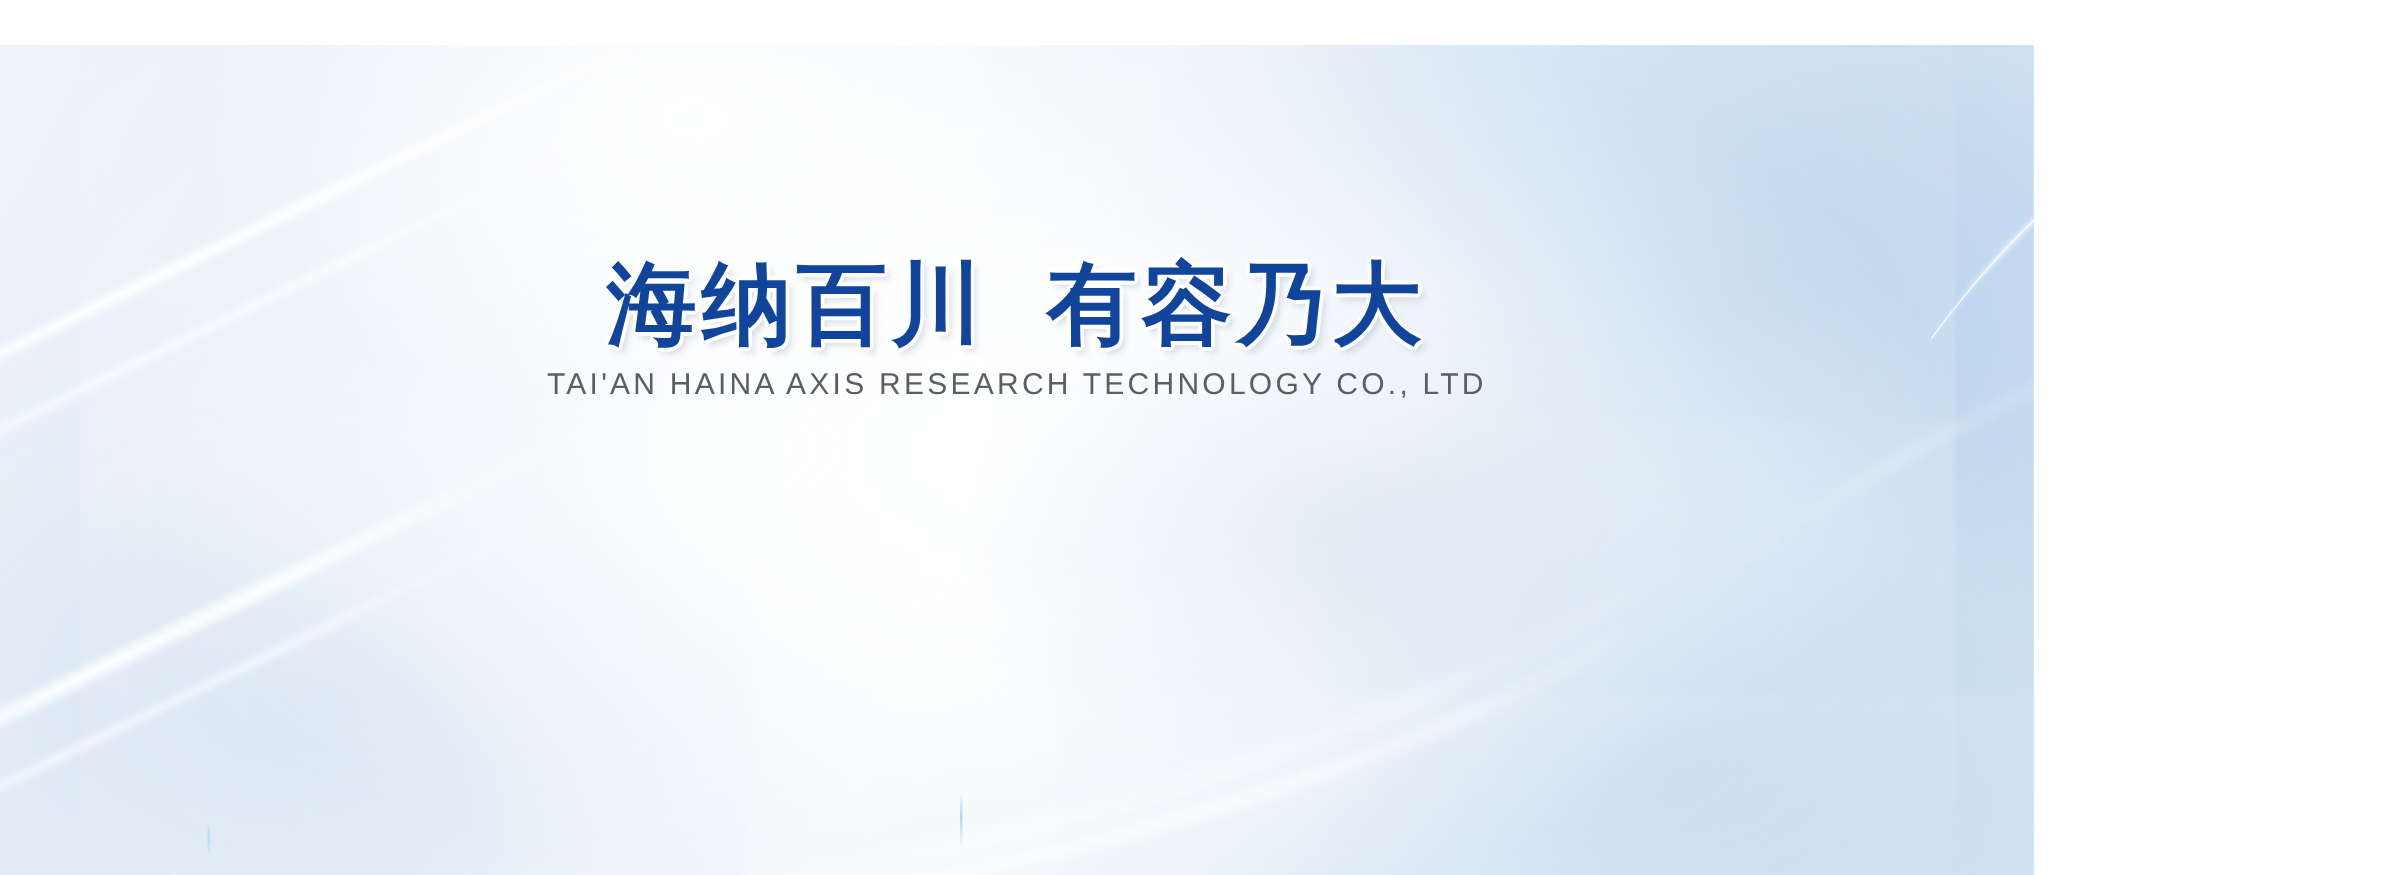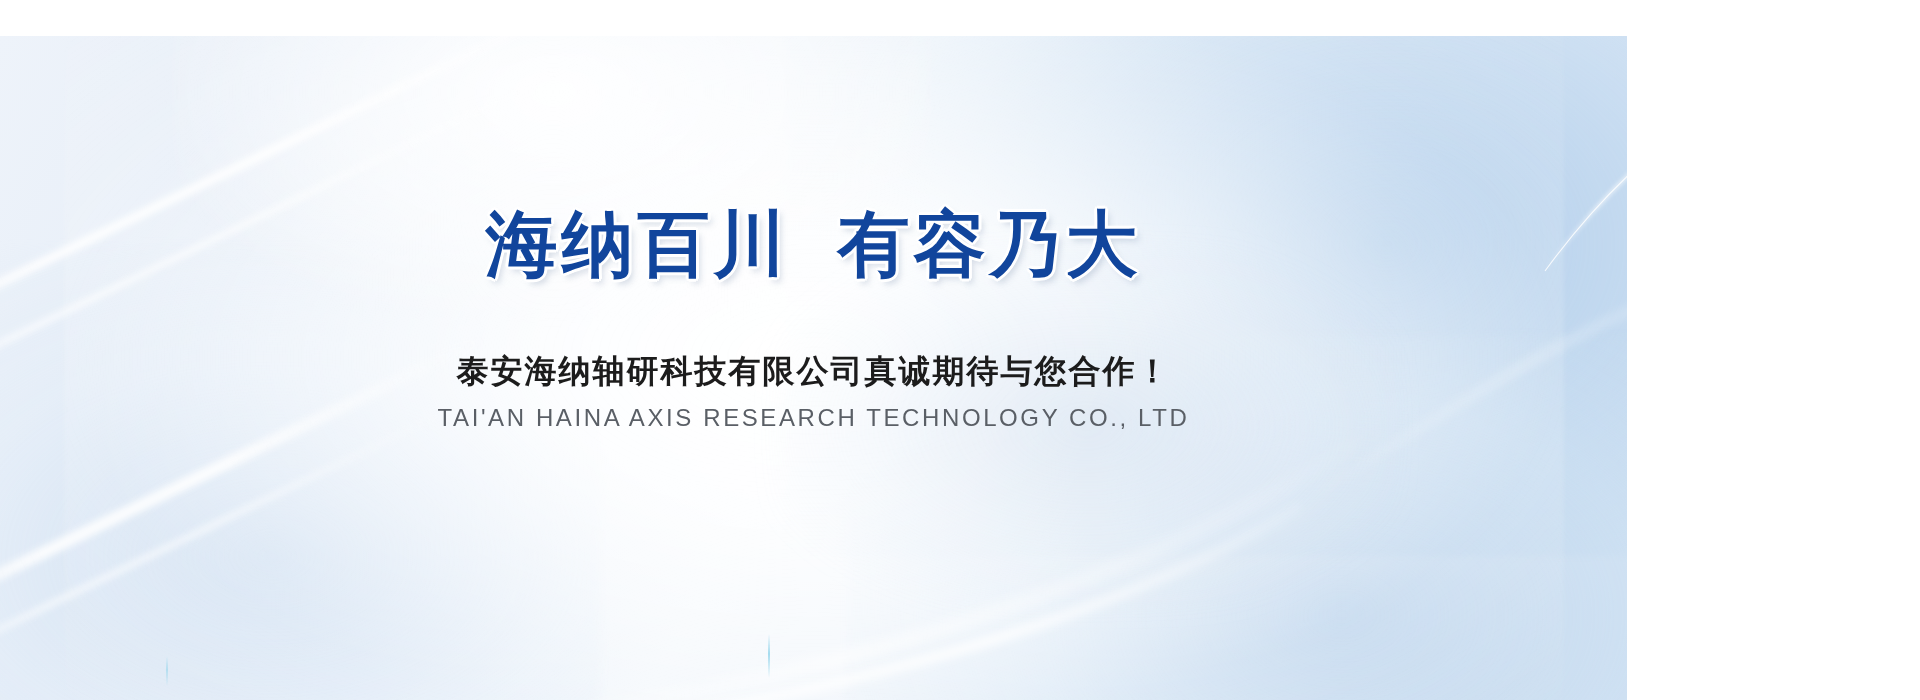--- a/index.html
+++ b/index.html
@@ -284,17 +284,16 @@
     <div class="streak s2"></div>
     <div class="streak s3"></div>
     <div class="streak s4"></div>
   </div>
 
   <div class="glint g1"></div>
   <div class="glint g2"></div>
 
   <div class="content">
     <div class="headline">海纳百川  有容乃大</div>
-    <div class="subtitle-cn">泰安海纳轴研科技有限公司真诚期待与您合作！</div>
     <div class="subtitle-en">TAI'AN HAINA AXIS RESEARCH TECHNOLOGY CO., LTD</div>
   </div>
 
 </div>
 
 </body></html>

